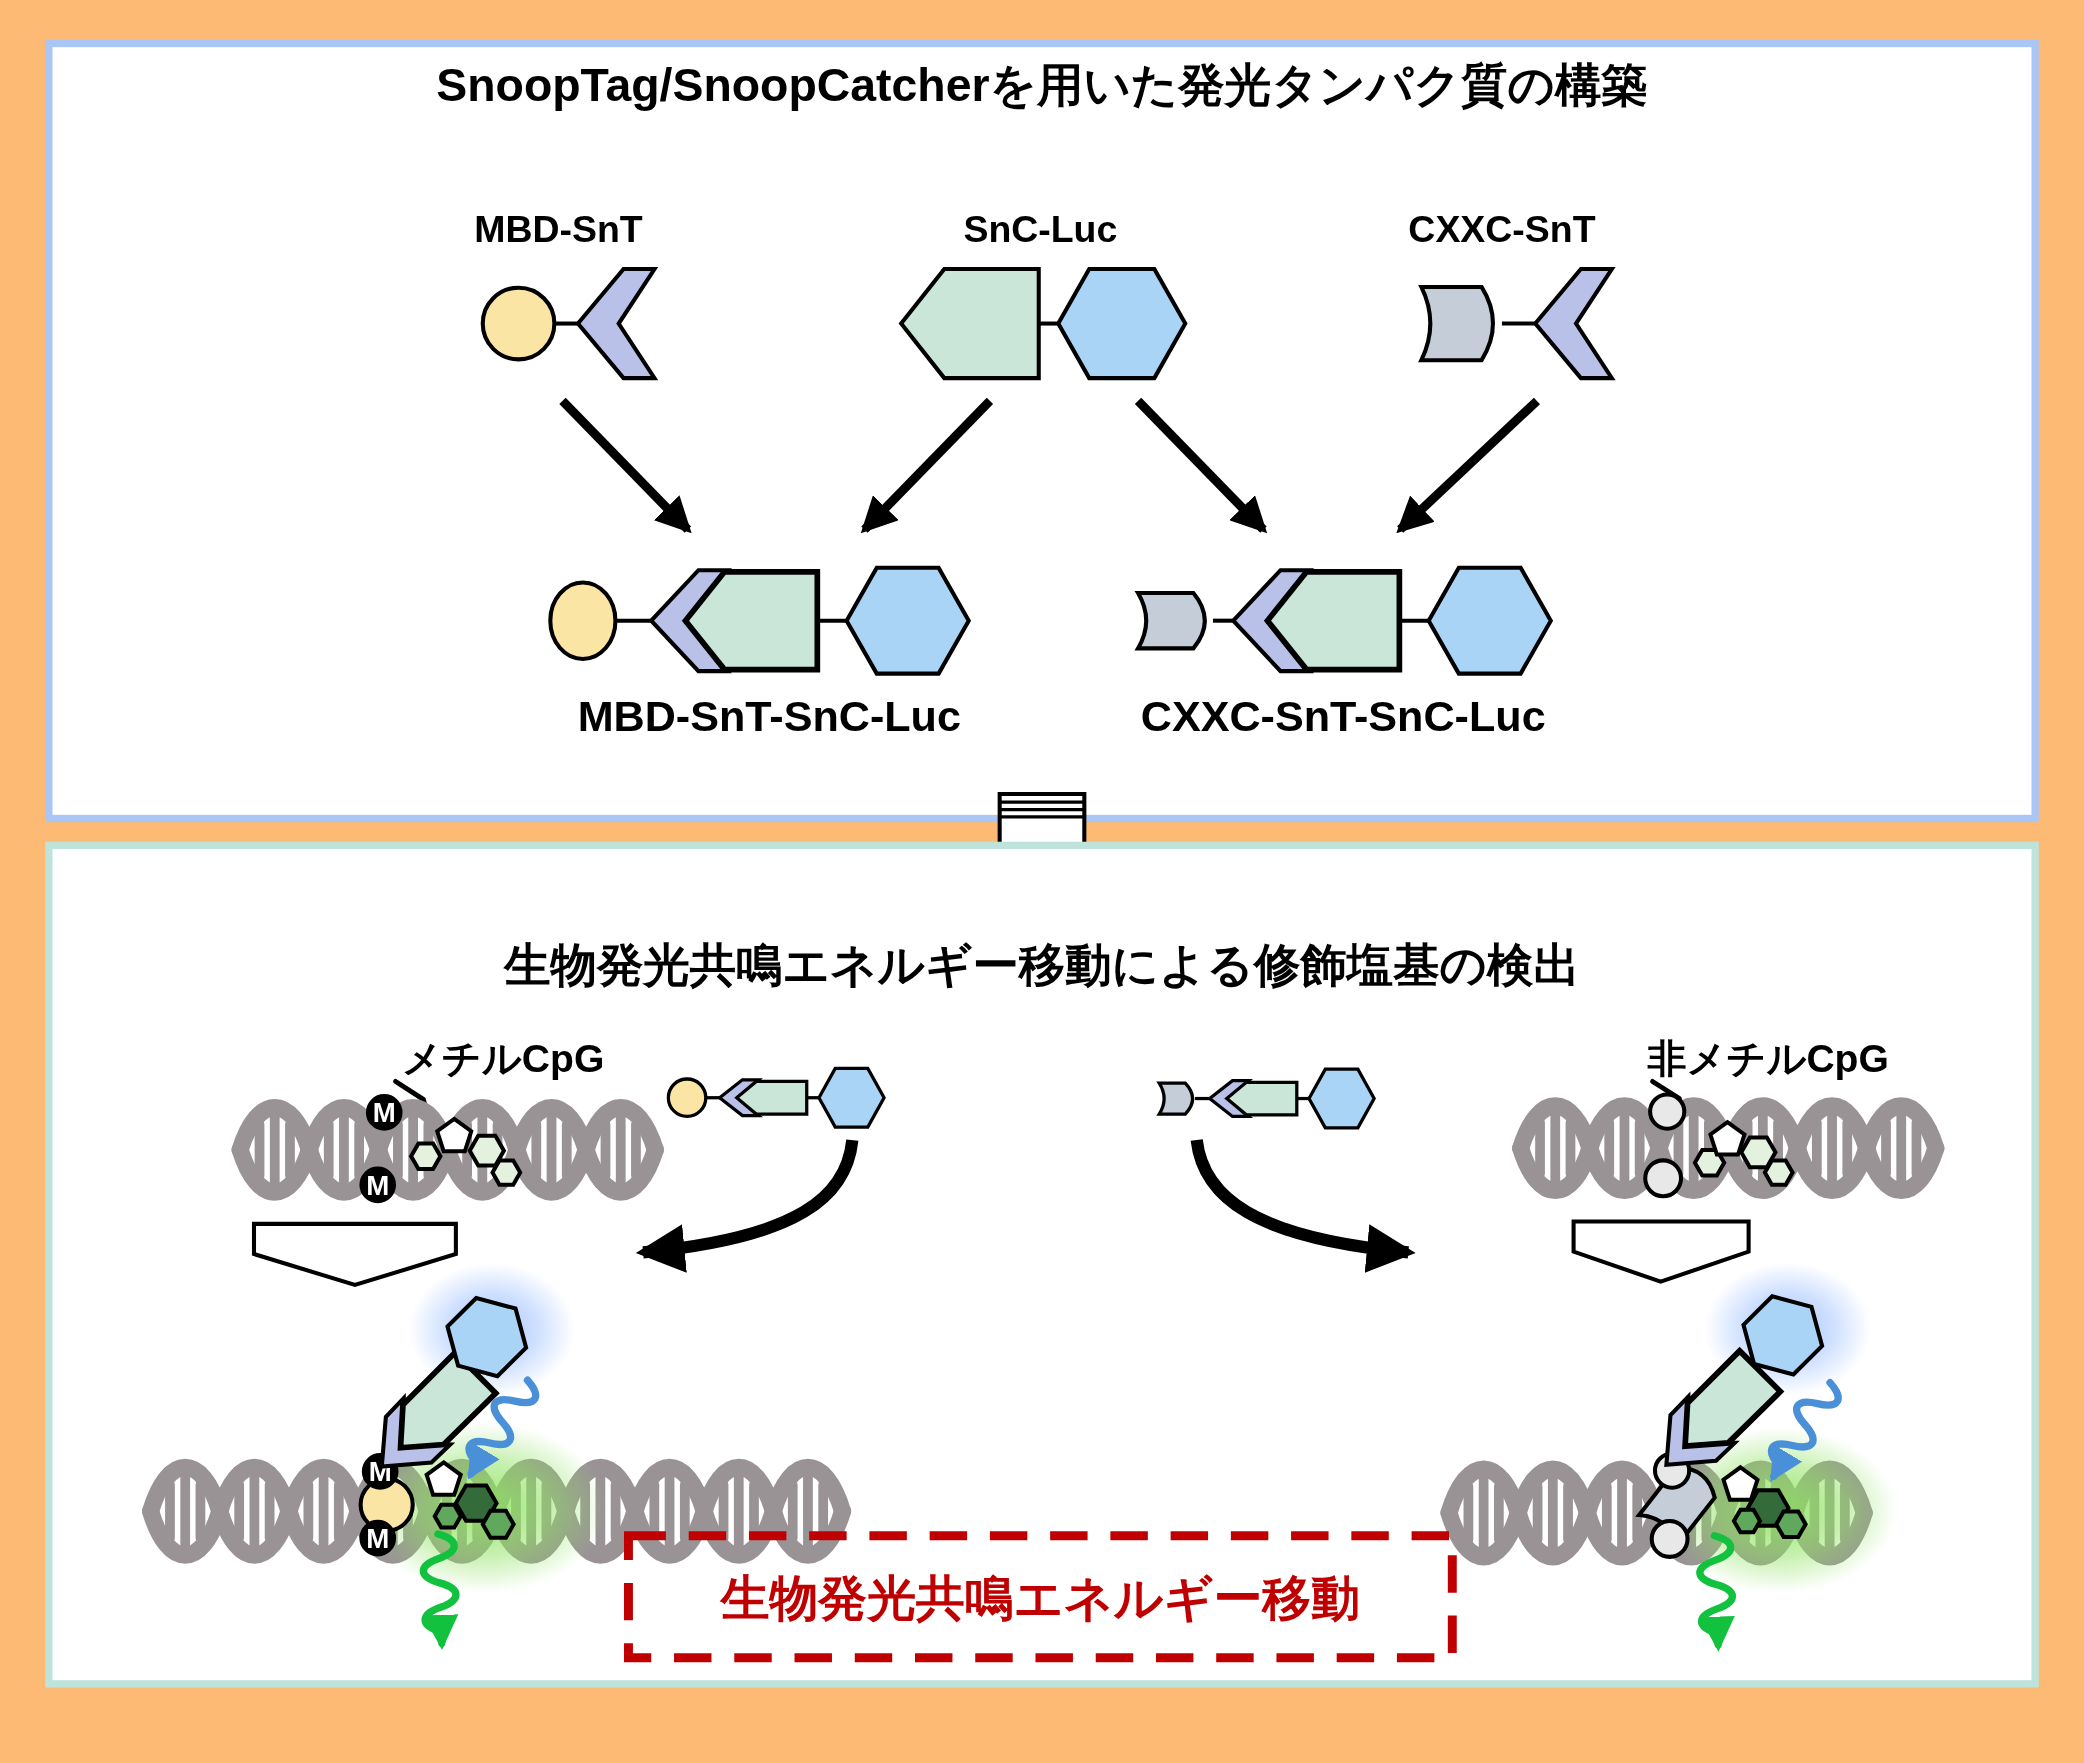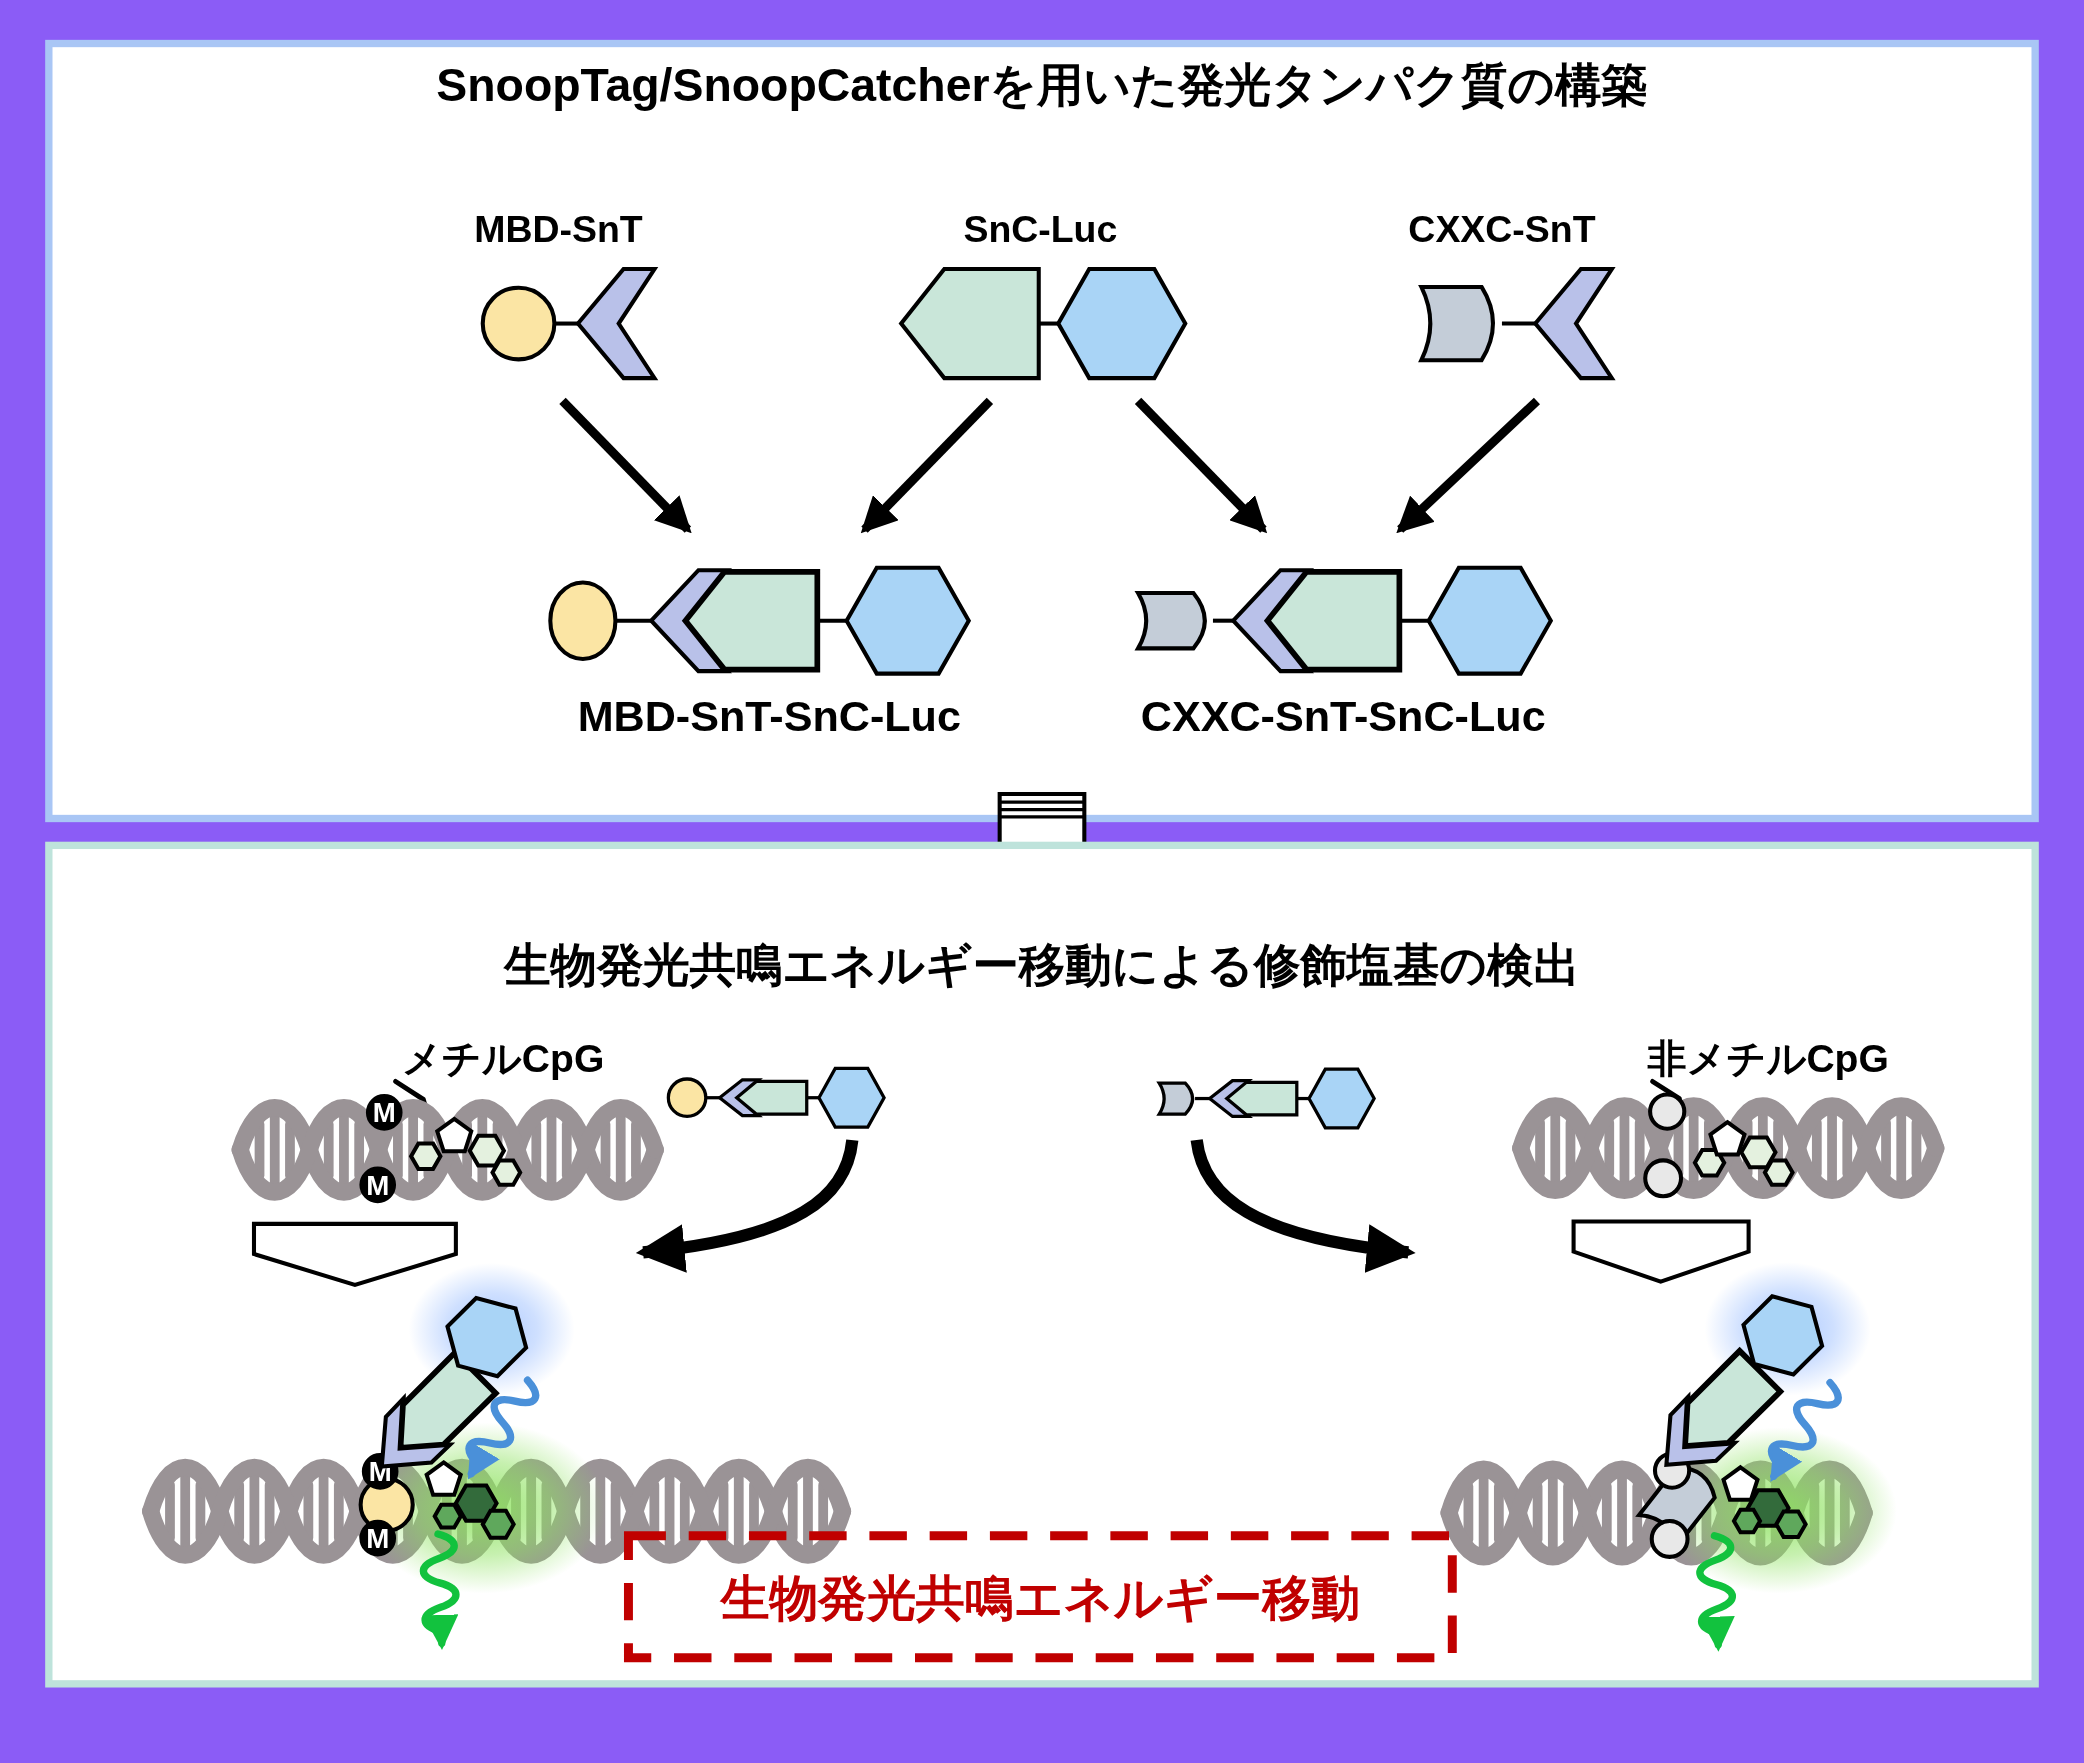--- a/index.html
+++ b/index.html
@@ -1,16 +1,16 @@
 <!DOCTYPE html>
 <html style="font-size:13px"><head>
 <meta charset="utf-8">
 <style>
   html,body{margin:0;padding:0;background:#ffffff;}
-  .stage{position:relative;width:2084px;height:1764px;background:#8b5cf6;overflow:hidden;
+  .stage{position:relative;width:2084px;height:1764px;background:#fdba74;overflow:hidden;
          font-family:"Liberation Sans","DejaVu Sans",sans-serif;}
   svg{position:absolute;left:0;top:0;}
   text{text-anchor:middle;font-family:"Liberation Sans","DejaVu Sans",sans-serif;}
   .t-title{font-size:57px;font-weight:700;fill:#000;}
   .t-label{font-size:46px;font-weight:700;fill:#000;}
   .t-product{font-size:53px;font-weight:700;fill:#000;}
   .t-cpg{font-size:48px;font-weight:700;fill:#000;}
   .t-red{font-size:60px;font-weight:700;}
   .t-m{font-size:34px;font-weight:700;fill:#ffffff;}
   .panelrect{fill:#ffffff;}

